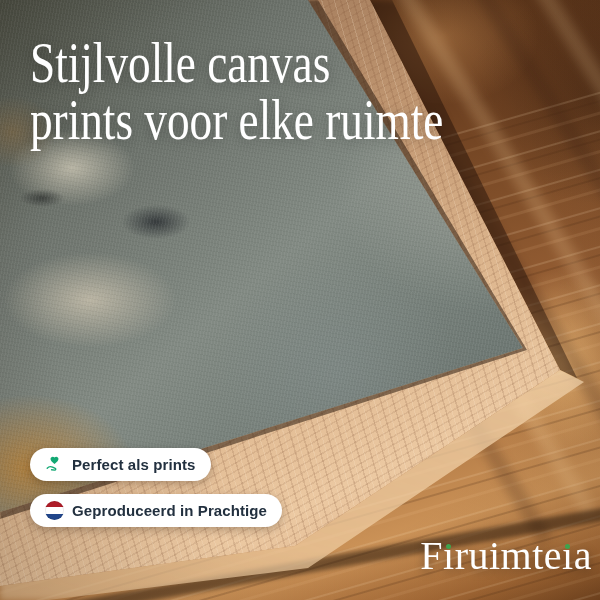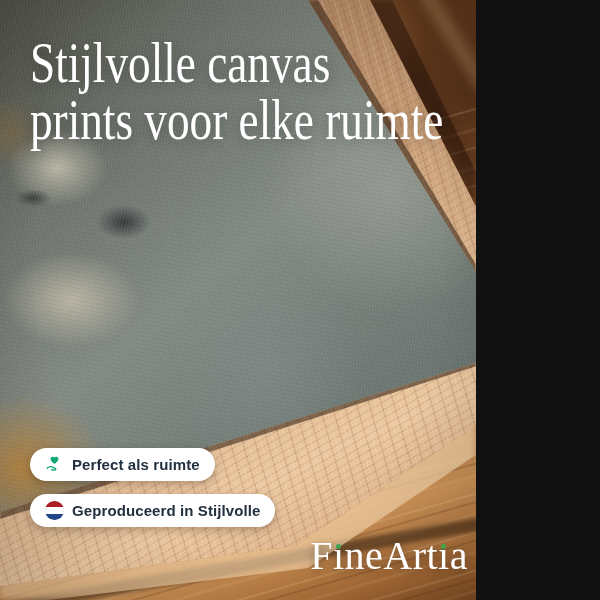--- a/index.html
+++ b/index.html
@@ -1,20 +1,20 @@
 <!DOCTYPE html>
 <html lang="nl"><head>
 <meta charset="utf-8">
 <style>
   * { margin:0; padding:0; box-sizing:border-box; }
   html,body { background:#111; }
   body { font-family:"Liberation Sans", sans-serif; }
 
   .stage {
-    position:relative; width:476px; height:600px; overflow:hidden;
+    position:relative; width:600px; height:600px; overflow:hidden;
     background:#6b4426;
   }
   .layer { position:absolute; inset:0; }
 
   
   .wood-table {
     background:
       radial-gradient(ellipse 16% 22% at 94% 60%, rgba(255,205,135,.60), transparent 70%),
       radial-gradient(ellipse 22% 16% at 74% 6%,  rgba(230,165,100,.35), transparent 72%),
       radial-gradient(ellipse 30% 24% at 100% 16%, rgba(40,20,8,.38), transparent 75%),
@@ -153,27 +153,27 @@
     </h1>
   </div>
 
   <div class="badge badge-1">
     <span class="badge-icon">
       <svg viewBox="0 0 24 24" aria-hidden="true">
         <path d="M12 11.35l-.73-.66C8.7 8.38 7 6.84 7 4.95 7 3.41 8.21 2.2 9.75 2.2c.87 0 1.71.4 2.25 1.05.54-.65 1.38-1.05 2.25-1.05 1.54 0 2.75 1.21 2.75 2.75 0 1.89-1.7 3.43-4.27 5.74l-.73.66z" fill="#12a873"></path>
         <path d="M2.8 16.6c2-2.1 4.4-2.4 6.8-1.2l3.3 1.6c1.15.58.62 2.25-.65 2.1l-3.95-.45" fill="none" stroke="#12a873" stroke-width="1.8" stroke-linecap="round"></path>
       </svg>
     </span>
-    <span class="badge-label">Perfect als ruimte</span>
+    <span class="badge-label">Perfect als prints</span>
   </div>
 
   <div class="badge badge-2">
     <span class="flag-circle"></span>
-    <span class="badge-label">Geproduceerd in Stijlvolle</span>
+    <span class="badge-label">Geproduceerd in Prachtige</span>
   </div>
 
 
 
   <div class="brand-logo" aria-label="FineArtia">
-    <span>F</span><span class="logo-i">ı</span><span>neArt</span><span class="logo-i">ı</span><span>a</span>
+    <span>F</span><span class="logo-i">ı</span><span>ruimte</span><span class="logo-i">ı</span><span>a</span>
   </div>
 
 </div>
 
 </body></html>

